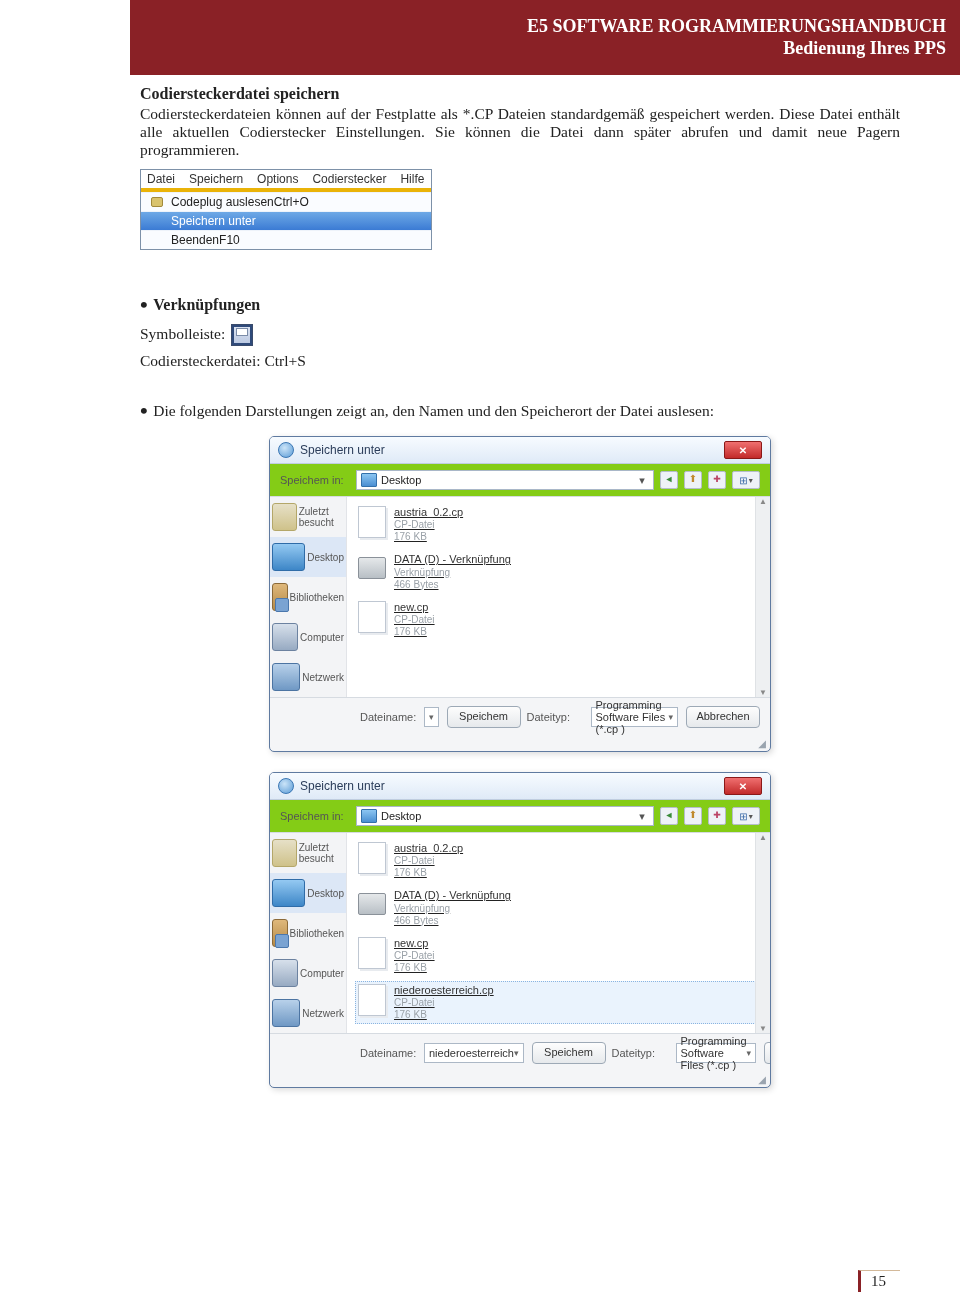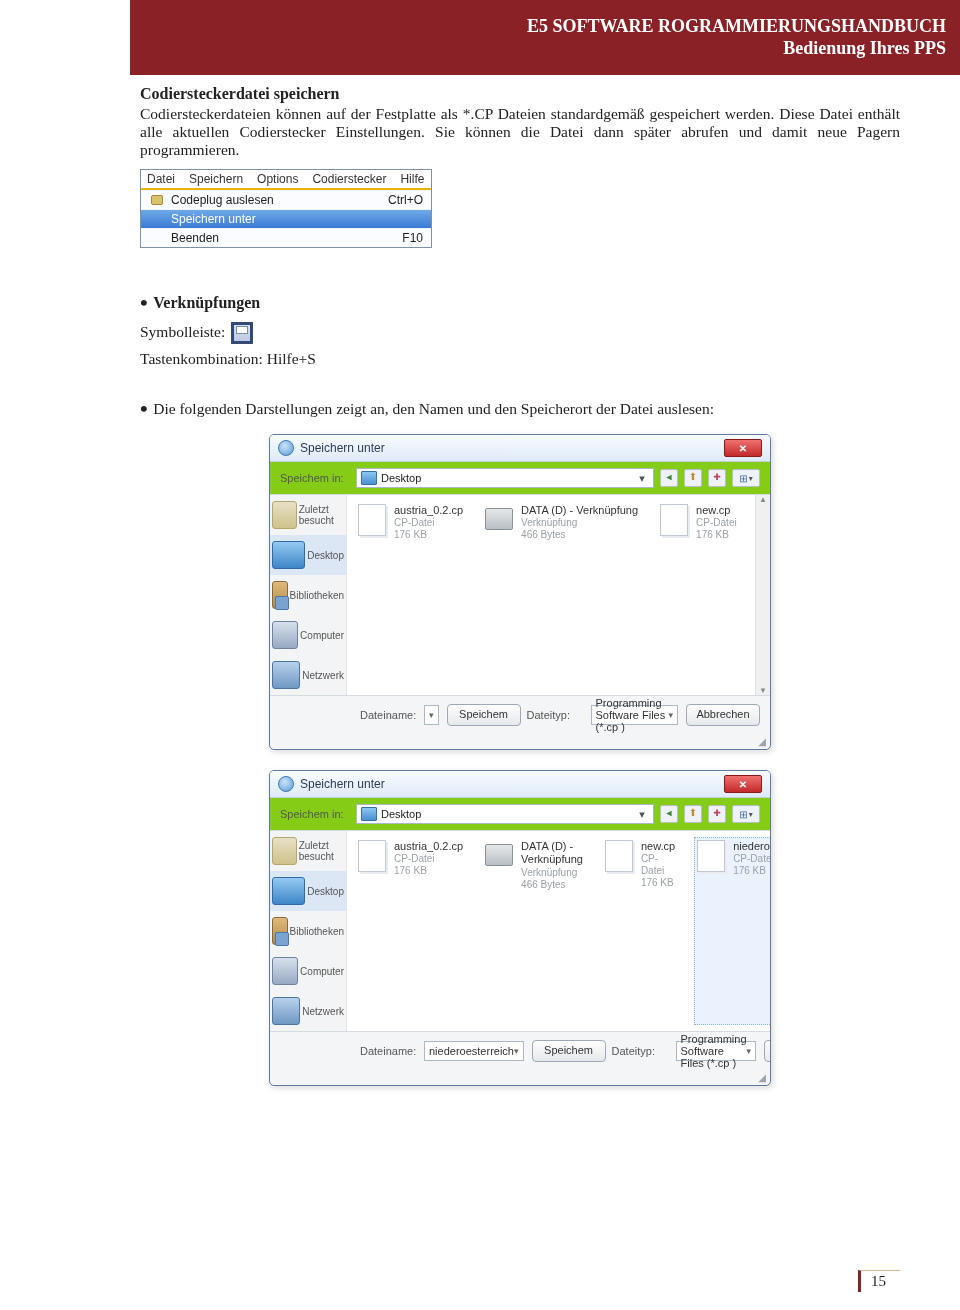--- a/index.html
+++ b/index.html
@@ -39,35 +39,35 @@
     border: 1px solid #7d91a8;
     background: #f5f8fc;
     width: 290px;
     font-family: "Segoe UI", Tahoma, Arial, sans-serif;
     font-size: 12px;
     color: #222;
     margin: 6px 0 40px 0;
   }
   .menu-bar {
     background: #fff;
-    border-bottom: 2px solid #eab308;
+    border-bottom: 4px solid #eab308;
     padding: 2px 6px;
     display: flex;
     gap: 14px;
     color: #333;
   }
   .menu-bar span { cursor: default; }
   .menu-drop {
     background: #fafcff;
     border-top: 1px solid #eef3fa;
   }
   .menu-row {
     display: flex;
     align-items: center;
-    justify-content: space-between;
+    justify-content: flex-start;
     padding: 2px 8px;
     border-bottom: 1px solid #eef3fa;
   }
   .menu-row:last-child { border-bottom: none; }
   .menu-row.highlight {
     background: linear-gradient(#6ea9e6, #3b7bd4);
     color: #fff;
   }
   .menu-row .ic {
     width: 16px; height: 14px; display: inline-block; margin-right: 6px;
@@ -150,21 +150,21 @@
   }
   .place.selected { background:#dce7f6; }
   .place .pic { width:34px; height:26px; border-radius:3px; }
   .pic.recent { background:linear-gradient(#e6e0c7,#cfc28a); border:1px solid #b4a769; }
   .pic.desktop { background:linear-gradient(#94c9f2,#3d86c7); border:1px solid #2f6ca8; }
   .pic.libs { background:linear-gradient(#dfb87b,#b58a48); border:1px solid #8c6a38; position:relative;}
   .pic.libs::after{content:"";position:absolute;right:-2px;bottom:-2px;width:12px;height:12px;background:#7aa3d2;border:1px solid #4a77ad;border-radius:2px;}
   .pic.computer { background:linear-gradient(#d7e0eb,#97aac2); border:1px solid #6c82a0; }
   .pic.network { background:linear-gradient(#b8d1ea,#6f98c4); border:1px solid #4c74a2; }
 
-  .file-list { flex:1; padding:6px 8px; min-height:150px; display:flex; flex-direction:row; gap:16px; position:relative;}
+  .file-list { flex:1; padding:6px 8px; min-height:150px; display:flex; flex-direction:column; gap:4px; position:relative;text-decoration:underline;}
   .file-row { display:flex; gap:8px; align-items:flex-start; padding:2px; border:1px solid transparent;}
   .file-row.selected { background:#eaf3fd; border:1px dotted #8ab4e0; }
   .file-ic { width:26px; height:30px; flex-shrink:0; }
   .doc-ic { background:#fff; border:1px solid #bfc7d2; box-shadow:2px 2px 0 #e8ebef; }
   .drive-ic { background:linear-gradient(#e5e8ea,#b8bfc5); border:1px solid #8a9199; border-radius:2px; height:20px; margin-top:4px;}
   .file-meta { display:flex; flex-direction:column; line-height:1.2; color:#333; }
   .file-meta .sub { color:#9aa1a8; font-size:10px; }
   .scroll-stub { position:absolute; right:0; top:0; bottom:0; width:14px; background:#eef0f2; border-left:1px solid #dfe2e5;}
   .scroll-stub::before { content:"▲"; display:block; text-align:center; font-size:8px; color:#888; }
   .scroll-stub::after { content:"▼"; display:block; position:absolute; bottom:0; left:0; right:0; text-align:center; font-size:8px; color:#888; }
@@ -232,21 +232,21 @@
         </div>
       </div>
     </div>
 
     <div class="bullet-item">Verknüpfungen</div>
 
     <div style="margin:6px 0;">
       <span class="inline-label">Symbolleiste:</span>
       <span class="save-icon"></span>
     </div>
-    <div class="inline-label" style="margin-bottom:26px;">Tastenkombination: Hilfe+S</div>
+    <div class="inline-label" style="margin-bottom:26px;">Codiersteckerdatei: Ctrl+S</div>
 
     <div class="bullet-item" style="font-weight:normal; font-size:15.5px;">Die folgenden Darstellungen zeigt an, den Namen und den Speicherort der Datei auslesen:</div>
 
     <div class="dlg">
       <div class="dlg-title">
         <div class="dlg-title-left">
           <span class="globe-ic"></span>
           <span>Speichern unter</span>
         </div>
         <div class="close-btn">✕</div>

